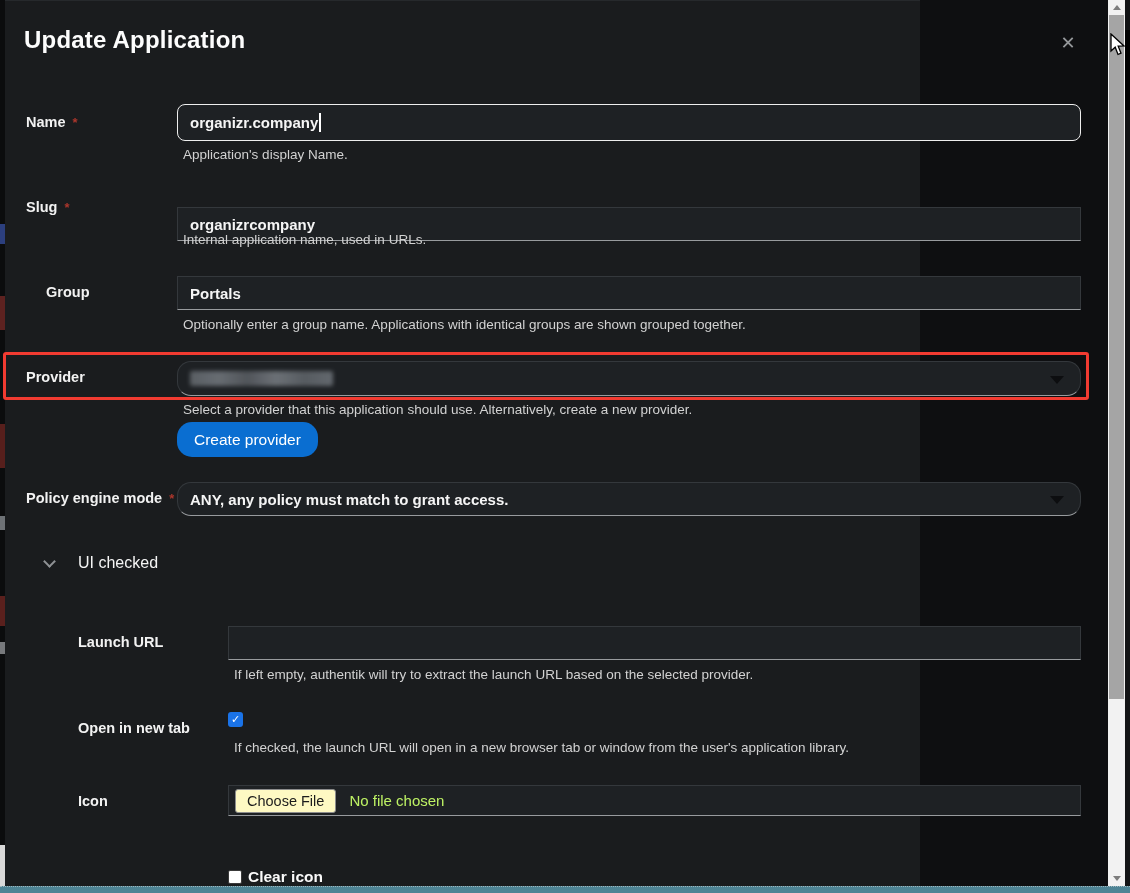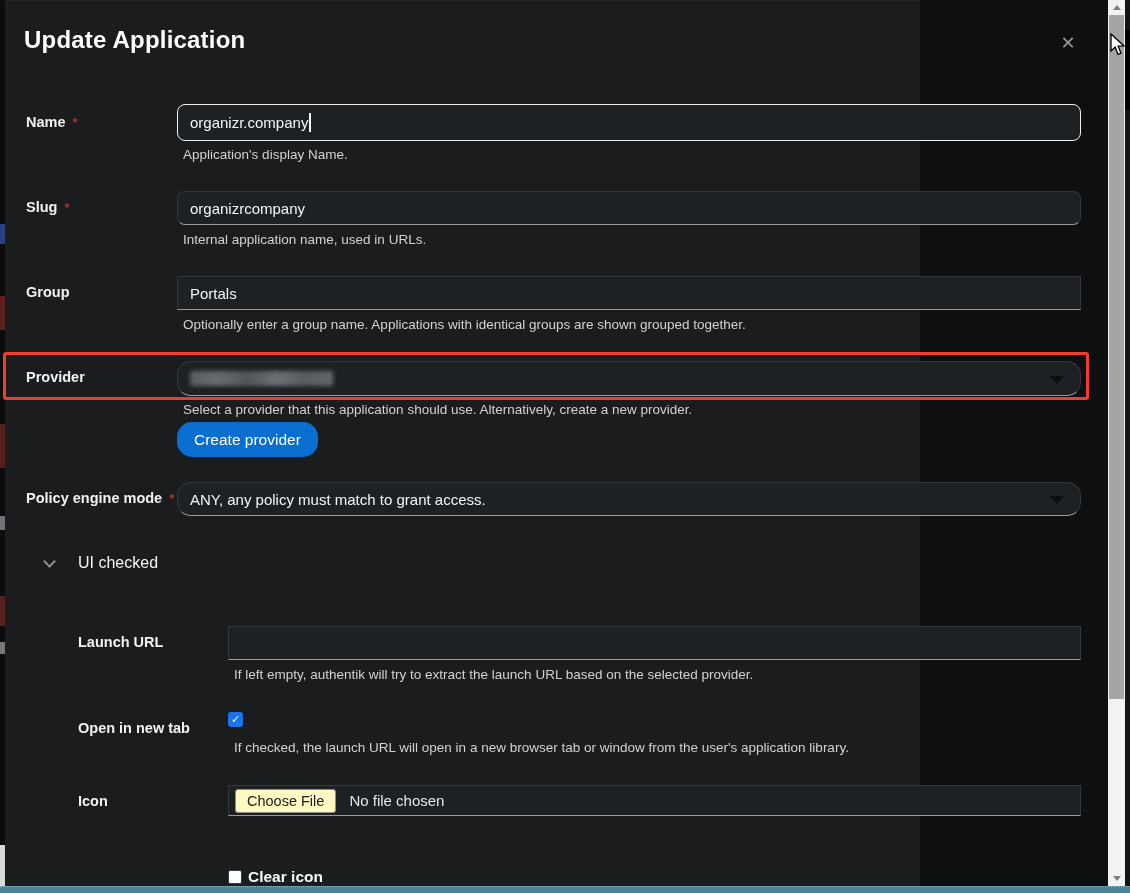--- a/index.html
+++ b/index.html
@@ -21,21 +21,21 @@
   .close-btn { position:absolute; left:1050px; top:29px; width:26px; height:26px; display:flex; align-items:center; justify-content:center;
                color:#95989b; font-size:18px; font-weight:400; cursor:pointer; }
 
   .field-label { position:absolute; left:21px; color:#f2f2f2; font-size:14.5px; font-weight:700; white-space:nowrap; }
   .field-label.indent { left:73px; }
   .req { color:#ab362c; margin-left:7px; font-size:13px; font-weight:700; }
 
   .text-input {
     position:absolute; left:172px; width:904px; height:34px;
     background:#1e2124; border:1px solid #34383c; border-bottom:1px solid #989b9e;
-    color:#f5f5f5; font-size:15px; display:flex; align-items:center; padding:0 12px;
+    color:#f5f5f5; font-size:15px; display:flex; align-items:center; padding:0 12px;font-weight:bold;
   }
   .text-input.focused { height:37px; border:1.5px solid #eeeeee; border-radius:8px; }
   .text-input.indent { left:223px; width:853px; }
   .caret-bar { width:1.5px; height:19px; background:#ffffff; margin-left:1px; }
 
   .select-box { cursor:pointer;border-radius:14px; }
   .select-caret { position:absolute; right:16px; top:50%; margin-top:-3px; width:0; height:0;
                   border-left:7px solid transparent; border-right:7px solid transparent; border-top:8px solid #0d0e10; }
 
   .helper { position:absolute; left:178px; color:#d2d2d2; font-size:13.5px; white-space:nowrap; }
@@ -60,21 +60,21 @@
   .checkbox { position:absolute; display:flex; align-items:center; justify-content:center; cursor:pointer; }
   .checkbox.checked { left:223px; top:711px; width:15px; height:15px; background:#1a73e8; border-radius:3px;
                       color:#fff; font-size:11px; font-weight:700; }
   .checkbox.unchecked { left:223px; top:869px; width:14px; height:14px; background:#fff; border:1px solid #3a3a3a; border-radius:2px; }
 
   .file-strip { position:absolute; left:223px; top:784px; width:853px; height:31px;
     background:#1e2124; border:1px solid #34383c; border-bottom:1px solid #989b9e;
     display:flex; align-items:center; padding:0 6px; }
   .choose-file-btn { background:#fef9c3; border:1px solid #8d8d8d; border-radius:3px; color:#1b1b1b;
     font-size:14.5px; height:24px; padding:0 11px; display:flex; align-items:center; cursor:pointer; }
-  .file-status { color:#e5e5e5; font-size:15px; margin-left:13px; }
+  .file-status { color:#bef264; font-size:15px; margin-left:13px; }
 
   .clear-icon-label { position:absolute; left:243px; top:867px; color:#fafafa; font-size:15.5px; font-weight:600; }
 
   
   .scrollbar { position:absolute; left:1108px; top:0; width:17px; height:893px; background:#f2f2f2; }
   .sb-btn { position:absolute; left:0; width:17px; height:15px; background:#f2f2f2; display:flex; align-items:center; justify-content:center; cursor:pointer; }
   .sb-btn.up { top:0; } .sb-btn.down { top:871px; }
   .tri-up { width:0; height:0; border-left:4px solid transparent; border-right:4px solid transparent; border-bottom:5px solid #7d7d7d; }
   .tri-down { width:0; height:0; border-left:4px solid transparent; border-right:4px solid transparent; border-top:5px solid #7d7d7d; }
   .sb-thumb { position:absolute; left:1px; top:15px; width:15px; height:684px; background:#a5a5a5; cursor:pointer; }
@@ -112,26 +112,26 @@
     </div>
     <div class="text-input focused" style="top:103px;">
       <span>organizr.company</span>
       <span class="caret-bar"></span>
     </div>
     <div class="helper" style="top:146px;">Application's display Name.</div>
 
     <div class="field-label" style="top:198px;">
       <span>Slug</span><span class="req">*</span>
     </div>
-    <div class="text-input" style="top:190px;border-radius:8px;">
+    <div class="text-input" style="top:206px;">
       <span>organizrcompany</span>
     </div>
     <div class="helper" style="top:231px;">Internal application name, used in URLs.</div>
 
-    <div class="field-label" style="top:283px;">Group</div>
+    <div class="field-label" style="top:283px;margin-left:20px;">Group</div>
     <div class="text-input" style="top:275px;">
       <span>Portals</span>
     </div>
     <div class="helper" style="top:316px;">Optionally enter a group name. Applications with identical groups are shown grouped together.</div>
 
     <div class="field-label" style="top:368px;">Provider</div>
     <div class="text-input select-box" style="top:360px;height:35px;">
       <span class="redacted-blob"></span>
       <span class="select-caret"></span>
     </div>

